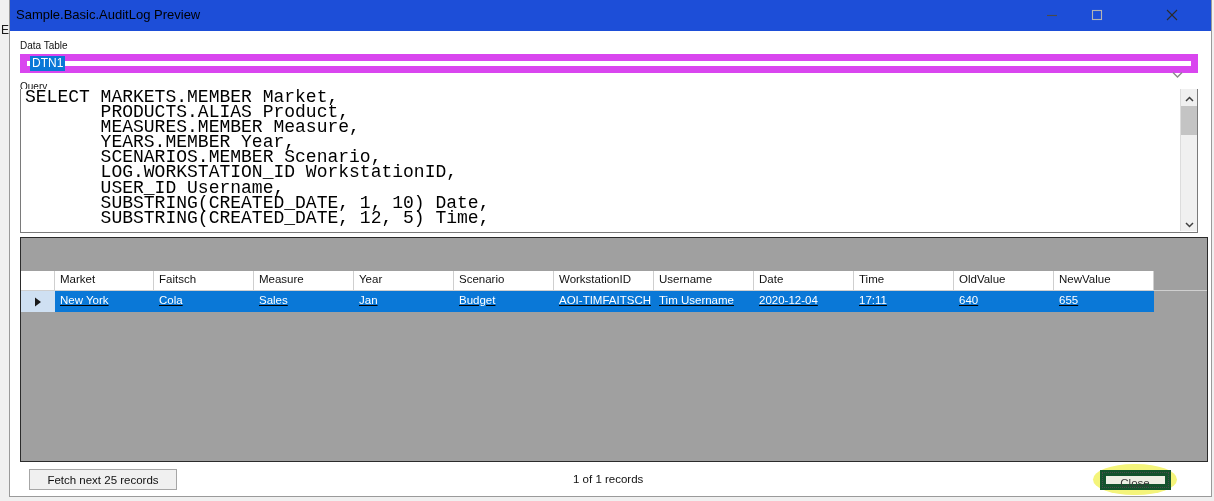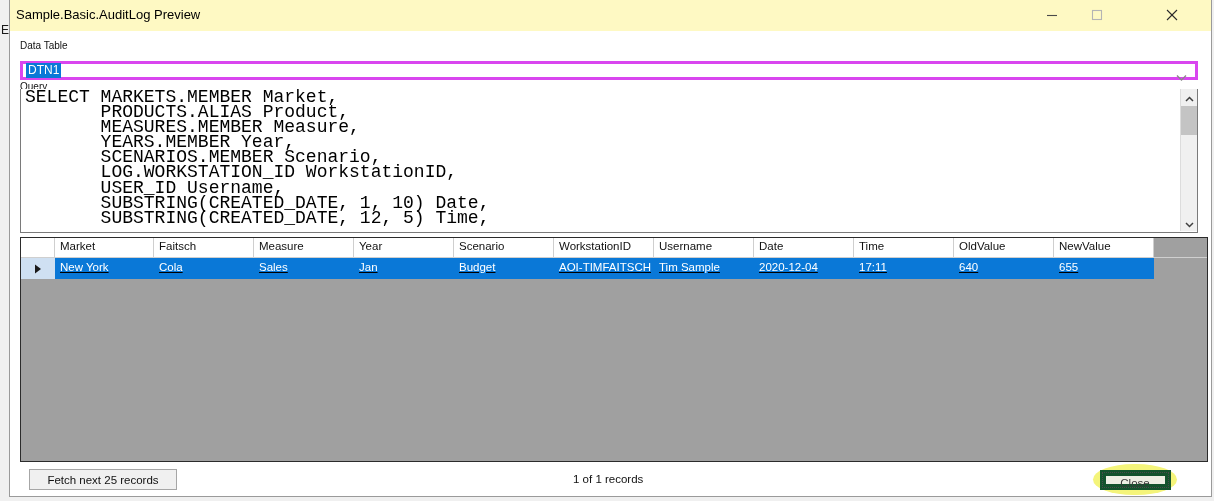--- a/index.html
+++ b/index.html
@@ -42,21 +42,21 @@
     background: #ffffff;
     border: 1px solid #9a9a9a;
     border-top: none;
     box-sizing: border-box;
   }
 
   
   #titlebar {
     position: relative;
     height: 31px;
-    background: #fef9c3;
+    background: #1d4ed8;
     display: flex;
     align-items: center;
   }
   #title-text {
     position: absolute;
     left: 6px;
     top: 7px;
     font-size: 13px;
     color: #000000;
     white-space: nowrap;
@@ -87,24 +87,24 @@
     position: absolute;
     font-size: 10px;
     color: #111111;
   }
 
   
   #lbl-datatable { left: 10px; top: 9px; }
   #combo {
     position: absolute;
     left: 10px;
-    top: 30px;
+    top: 23px;
     width: 1178px;
     height: 19px;
-    border: 3px solid #d946ef;
+    border: 7px solid #d946ef;
     background: #ffffff;
     box-sizing: border-box;
     display: flex;
     align-items: center;
   }
   #combo-value {
     margin-left: 3px;
     font-size: 12px;
     color: #ffffff;
     background: #0a78d7;
@@ -185,20 +185,21 @@
     border: 1px solid #2b2b2b;
     background: #a0a0a0;
     box-sizing: border-box;
     overflow: hidden;
   }
   #grid-header {
     display: flex;
     height: 19px;
     background: #ffffff;
     border-bottom: 1px solid #cfcfcf;
+    margin-top: 33px;
   }
   .hdr-rowsel {
     width: 34px;
     flex: none;
     background: #ffffff;
     border-right: 1px solid #cfcfcf;
     box-sizing: border-box;
   }
   .hdr-cell {
     flex: none;
@@ -410,21 +411,21 @@
                 <path d="M1 0.5 L7 5 L1 9.5 Z" fill="#1a1a1a"></path>
               </svg>
           </span>
         </div>
         <div class="row-cell" style="width:99px">New York</div>
         <div class="row-cell" style="width:100px">Cola</div>
         <div class="row-cell" style="width:100px">Sales</div>
         <div class="row-cell" style="width:100px">Jan</div>
         <div class="row-cell" style="width:100px">Budget</div>
         <div class="row-cell" style="width:100px">AOI-TIMFAITSCH</div>
-        <div class="row-cell" style="width:100px">Tim Sample</div>
+        <div class="row-cell" style="width:100px">Tim Username</div>
         <div class="row-cell" style="width:100px">2020-12-04</div>
         <div class="row-cell" style="width:100px">17:11</div>
         <div class="row-cell" style="width:100px">640</div>
         <div class="row-cell" style="width:100px">655</div>
         <div class="row-filler"></div>
       </div>
 
       <div id="grid-blank"></div>
     </div>
 

